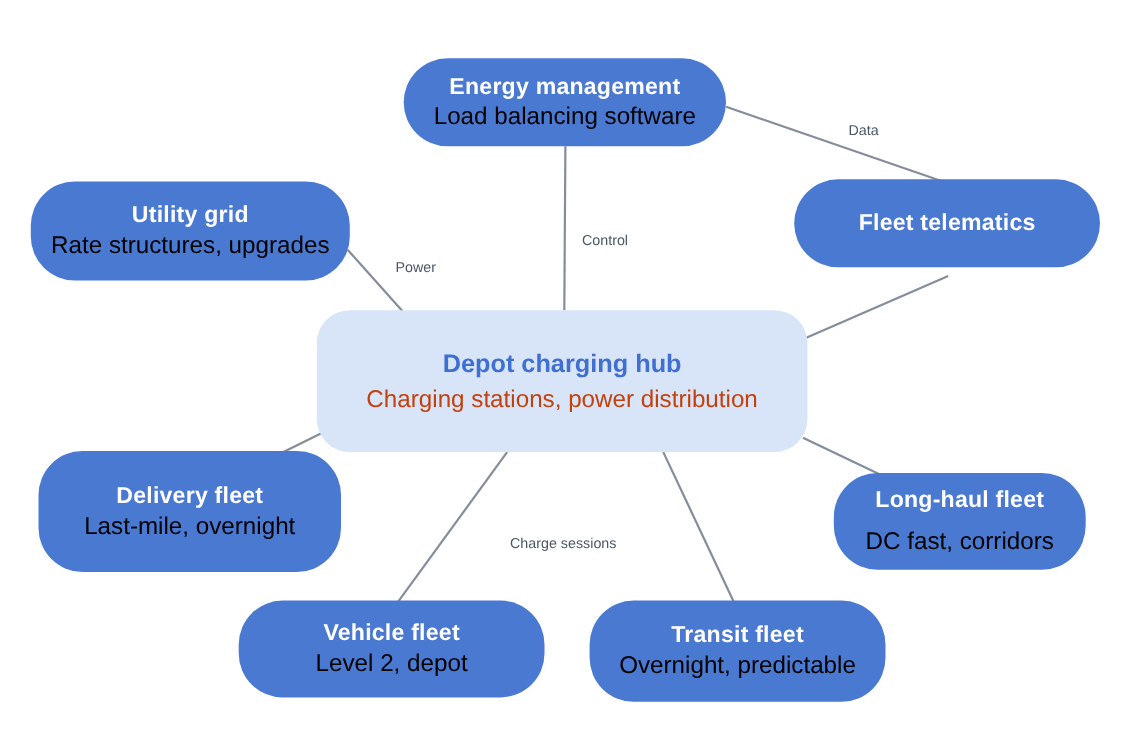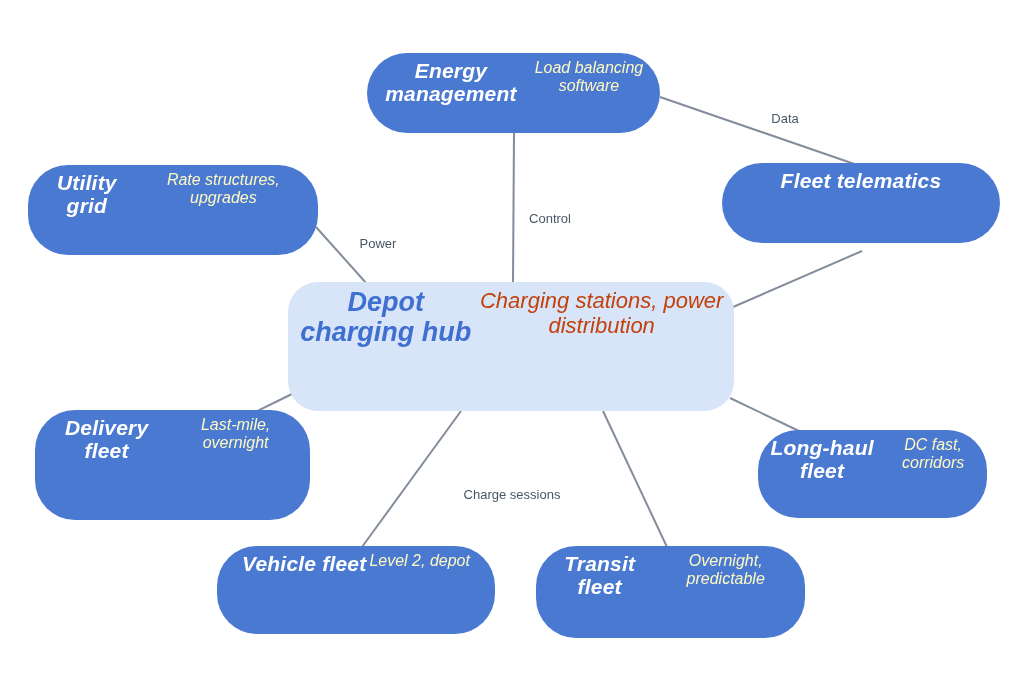--- a/index.html
+++ b/index.html
@@ -19,48 +19,48 @@
     position: absolute;
     left: 0; top: 0;
     width: 1024px;
     height: 683px;
   }
   .node {
     position: absolute;
     background: #4a79d2;
     border-radius: 40px;
     display: flex;
-    align-items: flex-start;
+    flex-direction: column;
+    align-items: center;
     justify-content: center;
     text-align: center;
     gap: 3px;
     box-sizing: border-box;
     padding: 6px 10px;
-    font-style: italic;
   }
   .node-title {
     font-weight: bold;
     font-size: 21px;
     color: #ffffff;
     letter-spacing: 0.2px;
     line-height: 1.1;
   }
   .node-subtitle {
-    font-size: 16px;
-    color: #fef9c3;
+    font-size: 22px;
+    color: #000000;
     line-height: 1.15;
   }
   .hub {
     background: #d8e4f8;
     border-radius: 30px;
     gap: 6px;
   }
   .hub-title {
     font-weight: bold;
-    font-size: 27px;
+    font-size: 23px;
     color: #3f6fd1;
     line-height: 1.1;
   }
   .hub-subtitle {
     font-size: 22px;
     color: #c2410c;
     line-height: 1.15;
   }
   .edge-label {
     position: absolute;

